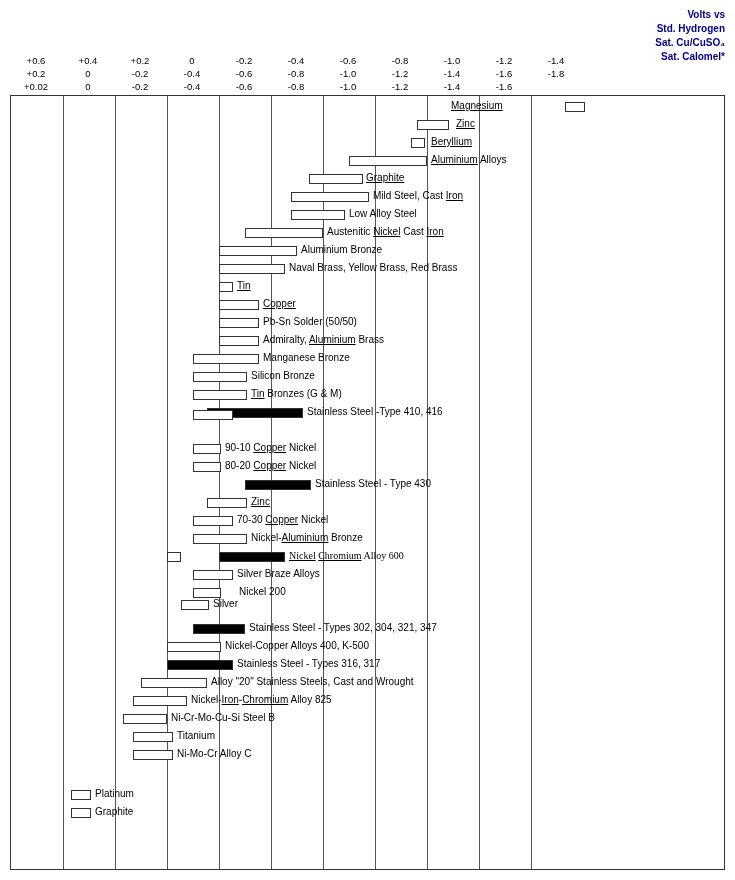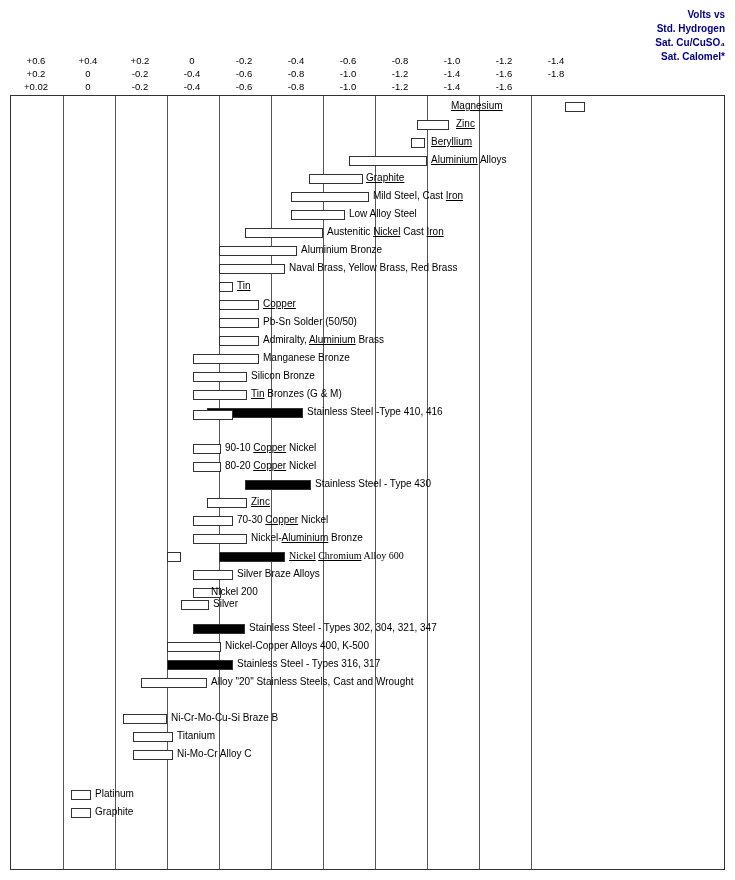--- a/index.html
+++ b/index.html
@@ -279,21 +279,21 @@
         <div class="mat-label" style="left:278px;top:2px;"><u>Nickel</u> <u>Chromium</u> Alloy 600</div>
       </div>
 
       <div class="mat-row" style="top:470px;">
         <div class="mat-bar" style="left:182px;width:40px;"></div>
         <div class="mat-label" style="left:226px;top:2px;">Silver Braze Alloys</div>
       </div>
 
       <div class="mat-row" style="top:488px;">
         <div class="mat-bar" style="left:182px;width:28px;"></div>
-        <div class="mat-label" style="left:200px;top:2px;">Nickel 200</div>
+        <div class="mat-label" style="left:228px;top:2px;">Nickel 200</div>
       </div>
 
       <div class="mat-row" style="top:500px;">
         <div class="mat-bar" style="left:170px;width:28px;"></div>
         <div class="mat-label" style="left:202px;top:2px;">Silver</div>
       </div>
 
       <div class="mat-row" style="top:524px;">
         <div class="mat-bar filled" style="left:182px;width:52px;"></div>
         <div class="mat-label" style="left:238px;top:2px;">Stainless Steel - Types 302, 304, 321, 347</div>
@@ -307,24 +307,28 @@
       <div class="mat-row" style="top:560px;">
         <div class="mat-bar filled" style="left:156px;width:66px;"></div>
         <div class="mat-label" style="left:226px;top:2px;">Stainless Steel - Types 316, 317</div>
       </div>
 
       <div class="mat-row" style="top:578px;">
         <div class="mat-bar" style="left:130px;width:66px;"></div>
         <div class="mat-label" style="left:200px;top:2px;">Alloy "20" Stainless Steels, Cast and Wrought</div>
       </div>
 
+      <div class="mat-row" style="top:596px;">
+        <div class="mat-bar" style="left:122px;width:54px;"></div>
+        <div class="mat-label" style="left:180px;top:2px;">Nickel-<u>Iron</u>-<u>Chromium</u> Alloy 825</div>
+      </div>
 
       <div class="mat-row" style="top:614px;">
         <div class="mat-bar" style="left:112px;width:44px;"></div>
-        <div class="mat-label" style="left:160px;top:2px;">Ni-Cr-Mo-Cu-Si Braze B</div>
+        <div class="mat-label" style="left:160px;top:2px;">Ni-Cr-Mo-Cu-Si Steel B</div>
       </div>
 
       <div class="mat-row" style="top:632px;">
         <div class="mat-bar" style="left:122px;width:40px;"></div>
         <div class="mat-label" style="left:166px;top:2px;">Titanium</div>
       </div>
 
       <div class="mat-row" style="top:650px;">
         <div class="mat-bar" style="left:122px;width:40px;"></div>
         <div class="mat-label" style="left:166px;top:2px;">Ni-Mo-Cr Alloy C</div>

